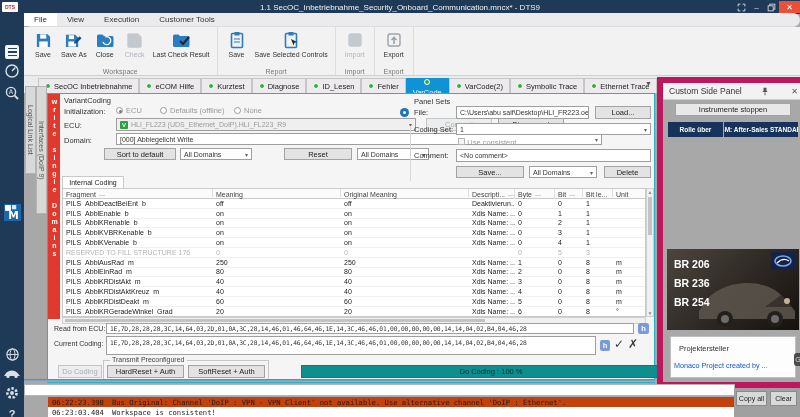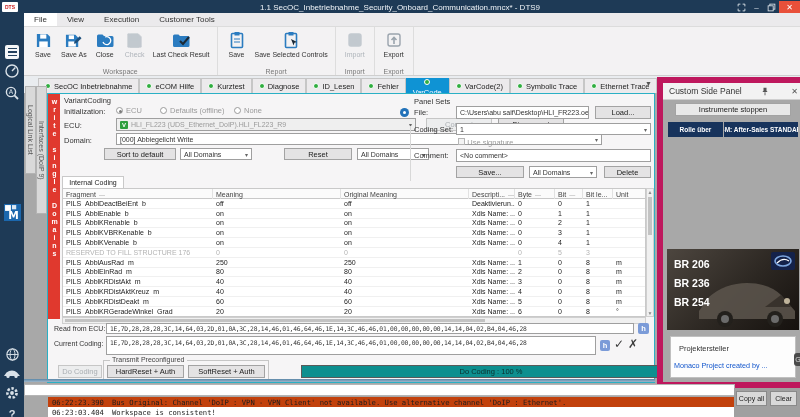--- a/index.html
+++ b/index.html
@@ -15,21 +15,21 @@
   .wc { position:relative; z-index:2; width:15px; height:12px; display:flex; align-items:center; justify-content:center; color:#dfe6ec; font-size:8px; }
   #wc-close { width:21px; background:#e8503a; color:#fff; }
 
   
   #sidebar { left:0; top:13px; width:24px; height:404px; background:#1e3a56; }
   .side-ic { position:absolute; left:3px; width:18px; height:18px; display:flex; align-items:center; justify-content:center; }
   .hamb { background:#f4f6f8; border-radius:2px; width:14px; height:14px; flex-direction:column; gap:2px; display:flex; align-items:center; justify-content:center; }
   .hamb i { display:block; width:9px; height:1.4px; background:#24415e; }
 
   
-  #menubar { left:24px; top:13px; width:776px; height:14px; background:#ebeaec; display:flex; align-items:stretch; border-bottom:1px solid #dcdcdc; }
+  #menubar { left:24px; top:13px; width:776px; height:14px; background:#ebeaec; display:flex; align-items:stretch; border-bottom:1px solid #dcdcdc;border-radius:7px; }
   .mtab { padding:0 10px; display:flex; align-items:center; font-size:8px; color:#333; }
   .mtab.active { background:#fff; }
 
   
   #ribbon { left:24px; top:27px; width:776px; height:49px; background:#f3f2f3; border-bottom:1px solid #cfcfcf; display:flex; }
   .rgroup { position:relative; display:flex; align-items:flex-start; padding:2px 4px 10px 4px; border-right:1px solid #ddd; }
   .rgroup-label { position:absolute; left:0; right:0; bottom:0; text-align:center; font-size:7px; color:#777; }
   .rbtn { width:auto; min-width:30px; max-width:88px; padding:1px 3px; display:flex; flex-direction:column; align-items:center; gap:1px; }
   .rbtn .ric { height:20px; display:flex; align-items:center; justify-content:center; }
   .rbtn .rlb { font-size:7px; color:#333; text-align:center; line-height:1.1; }
@@ -387,21 +387,21 @@
     <div class="divline abs" style="left:362px;top:32px;height:55px"></div>
     <div class="lbl abs" style="left:366px;top:3px">Panel Sets</div>
     <div class="lbl abs" style="left:366px;top:14px">File:</div>
     <div class="field abs" style="left:408px;top:12px;width:133px;height:13px">C:\Users\abu saif\Desktop\HLI_FR223.oed</div>
     <div class="btn abs" style="left:547px;top:12px;width:56px;height:13px">Load...</div>
     <div class="lbl abs" style="left:366px;top:31px">Coding Set:</div>
     <div class="field abs" style="left:408px;top:29px;width:195px;height:12px">
         <span>1</span>
         <span class="caret">▾</span>
       </div>
-    <div class="abs" style="left:410px;top:44px"><span class="chk"></span> <span class="lbl gray">Use signature</span></div>
+    <div class="abs" style="left:410px;top:44px"><span class="chk"></span> <span class="lbl gray">Use consistent</span></div>
     <div class="lbl abs" style="left:366px;top:57px">Comment:</div>
     <div class="field abs" style="left:408px;top:55px;width:195px;height:13px">&lt;No comment&gt;</div>
     <div class="btn abs" style="left:408px;top:72px;width:68px;height:12px">Save...</div>
     <div class="field abs" style="left:481px;top:72px;width:68px;height:12px">
         <span>All Domains</span>
         <span class="caret">▾</span>
       </div>
     <div class="btn abs" style="left:556px;top:72px;width:47px;height:12px">Delete</div>
 
     <div class="abs" style="left:14px;top:82px;width:62px;height:12px;background:#fff;border:1px solid #c9c9c9;border-bottom:none;display:flex;align-items:center;justify-content:center;font-size:7px">Internal Coding</div>

